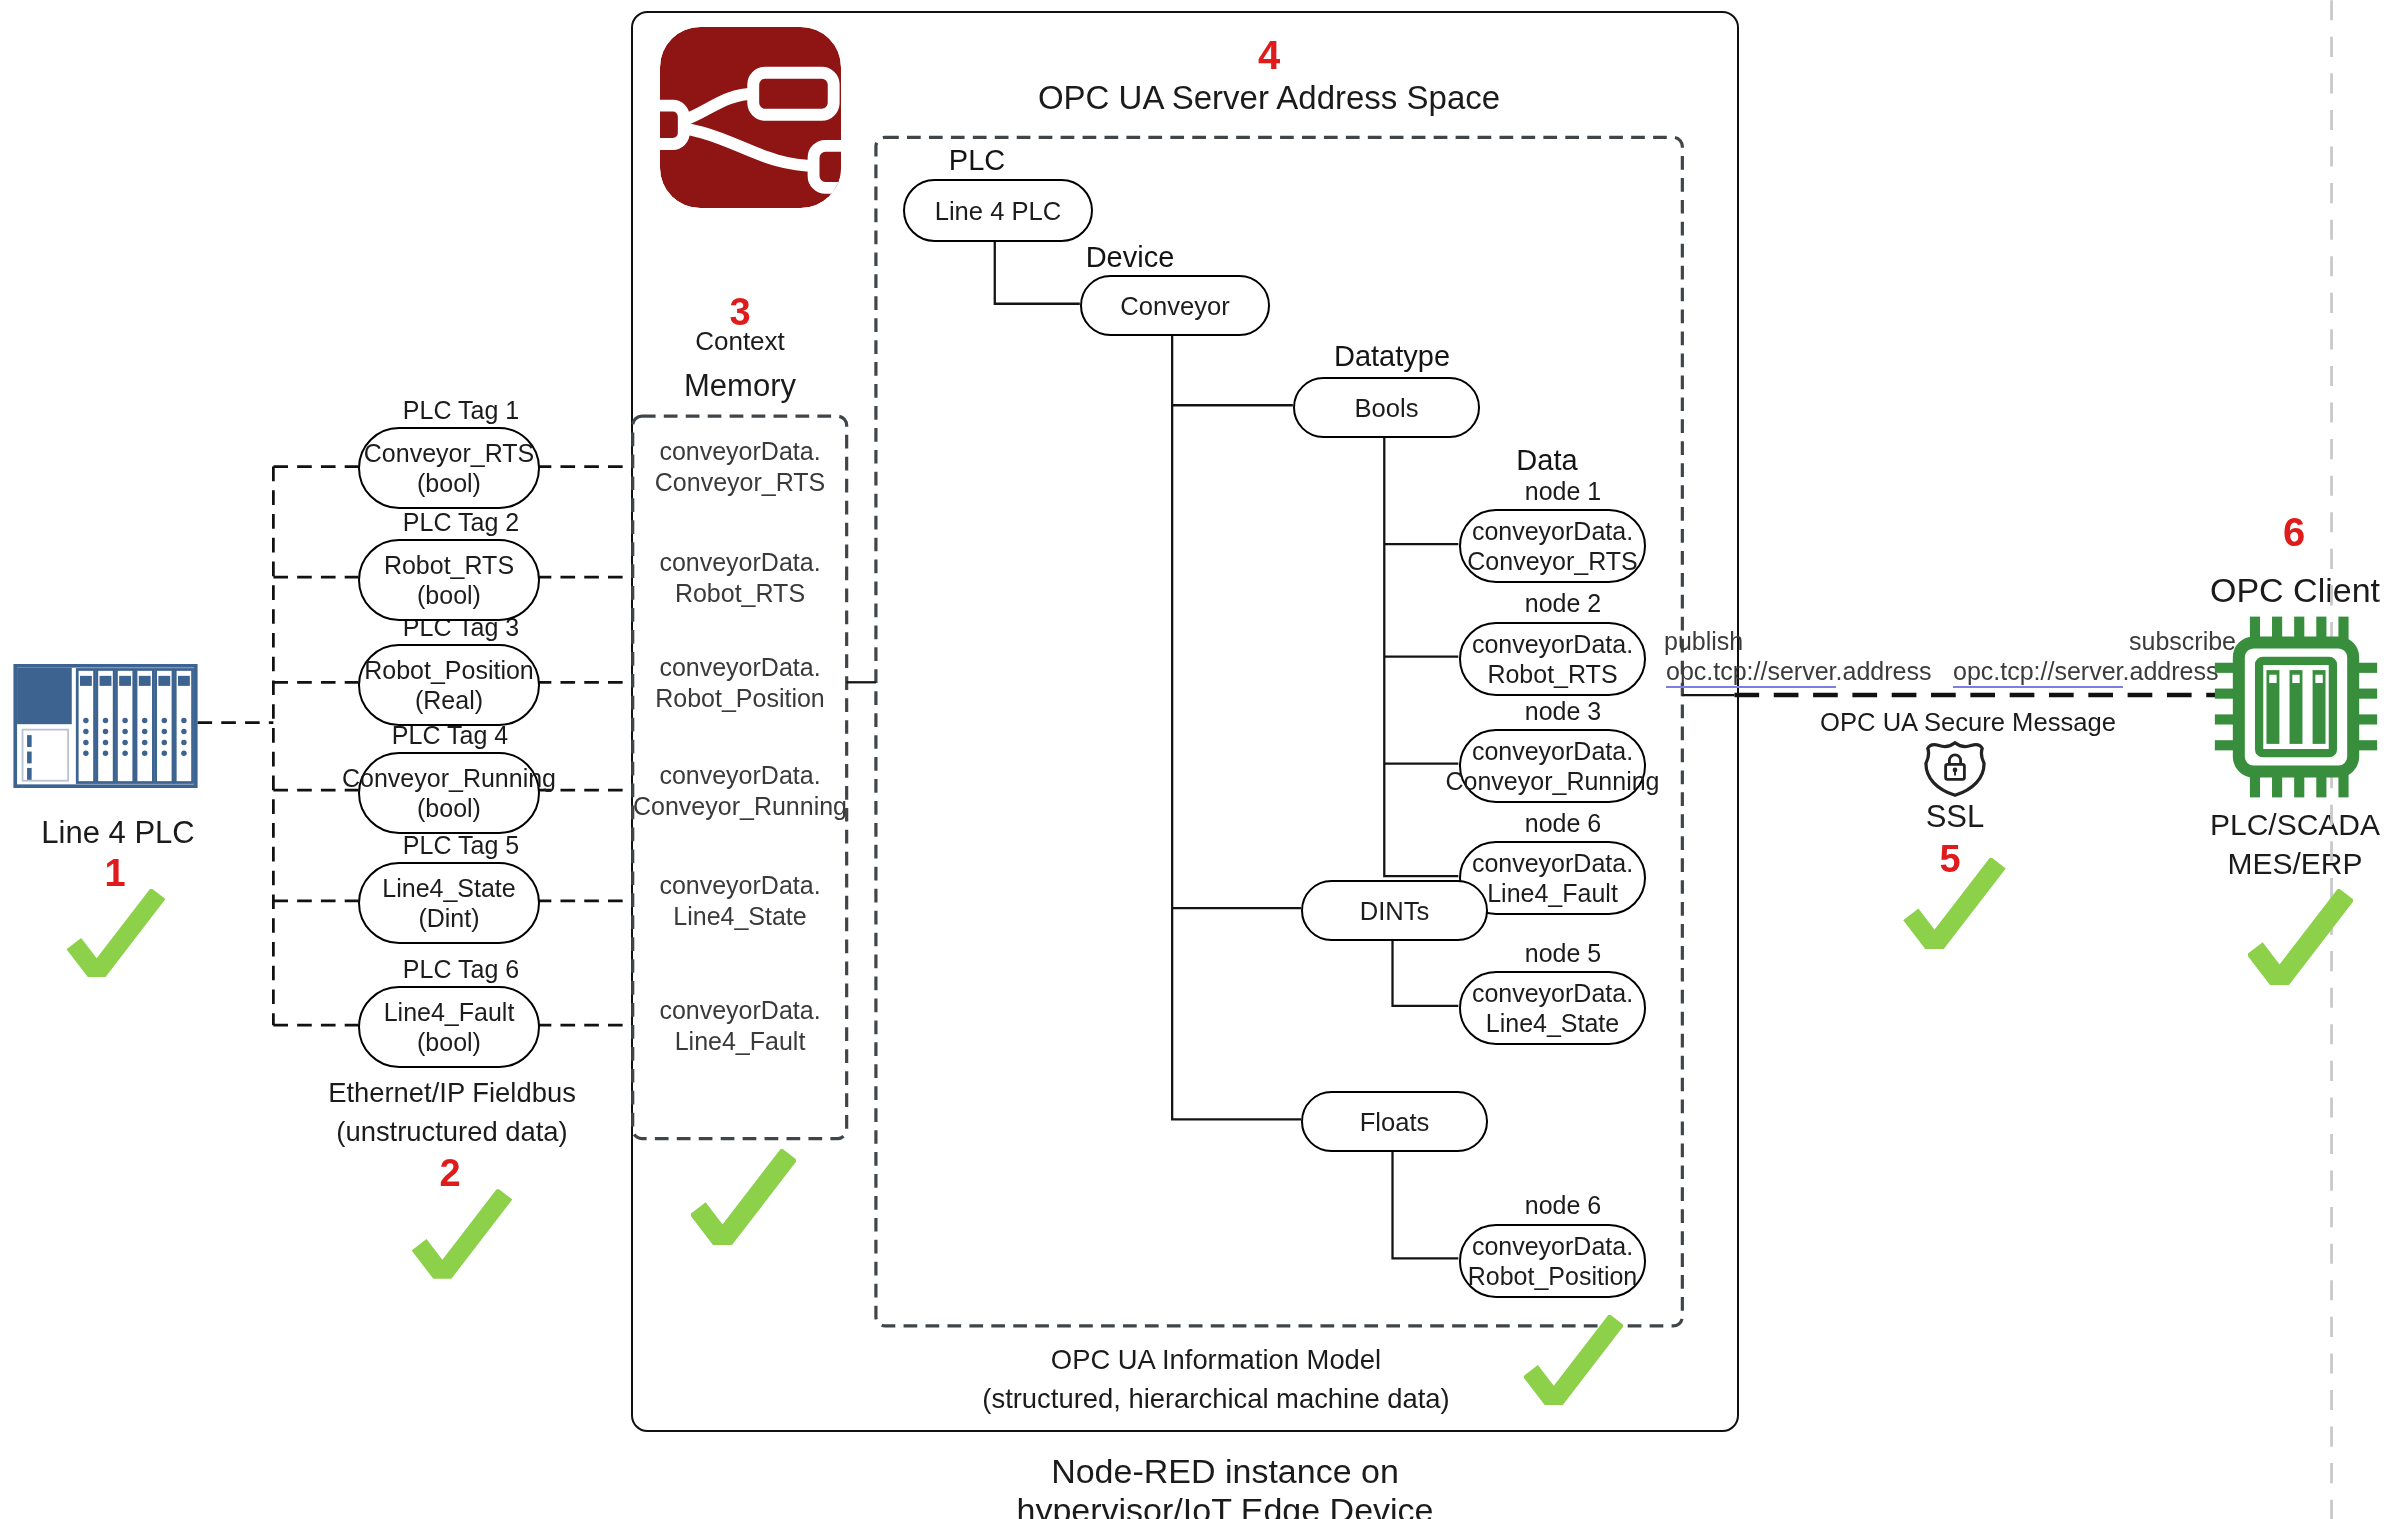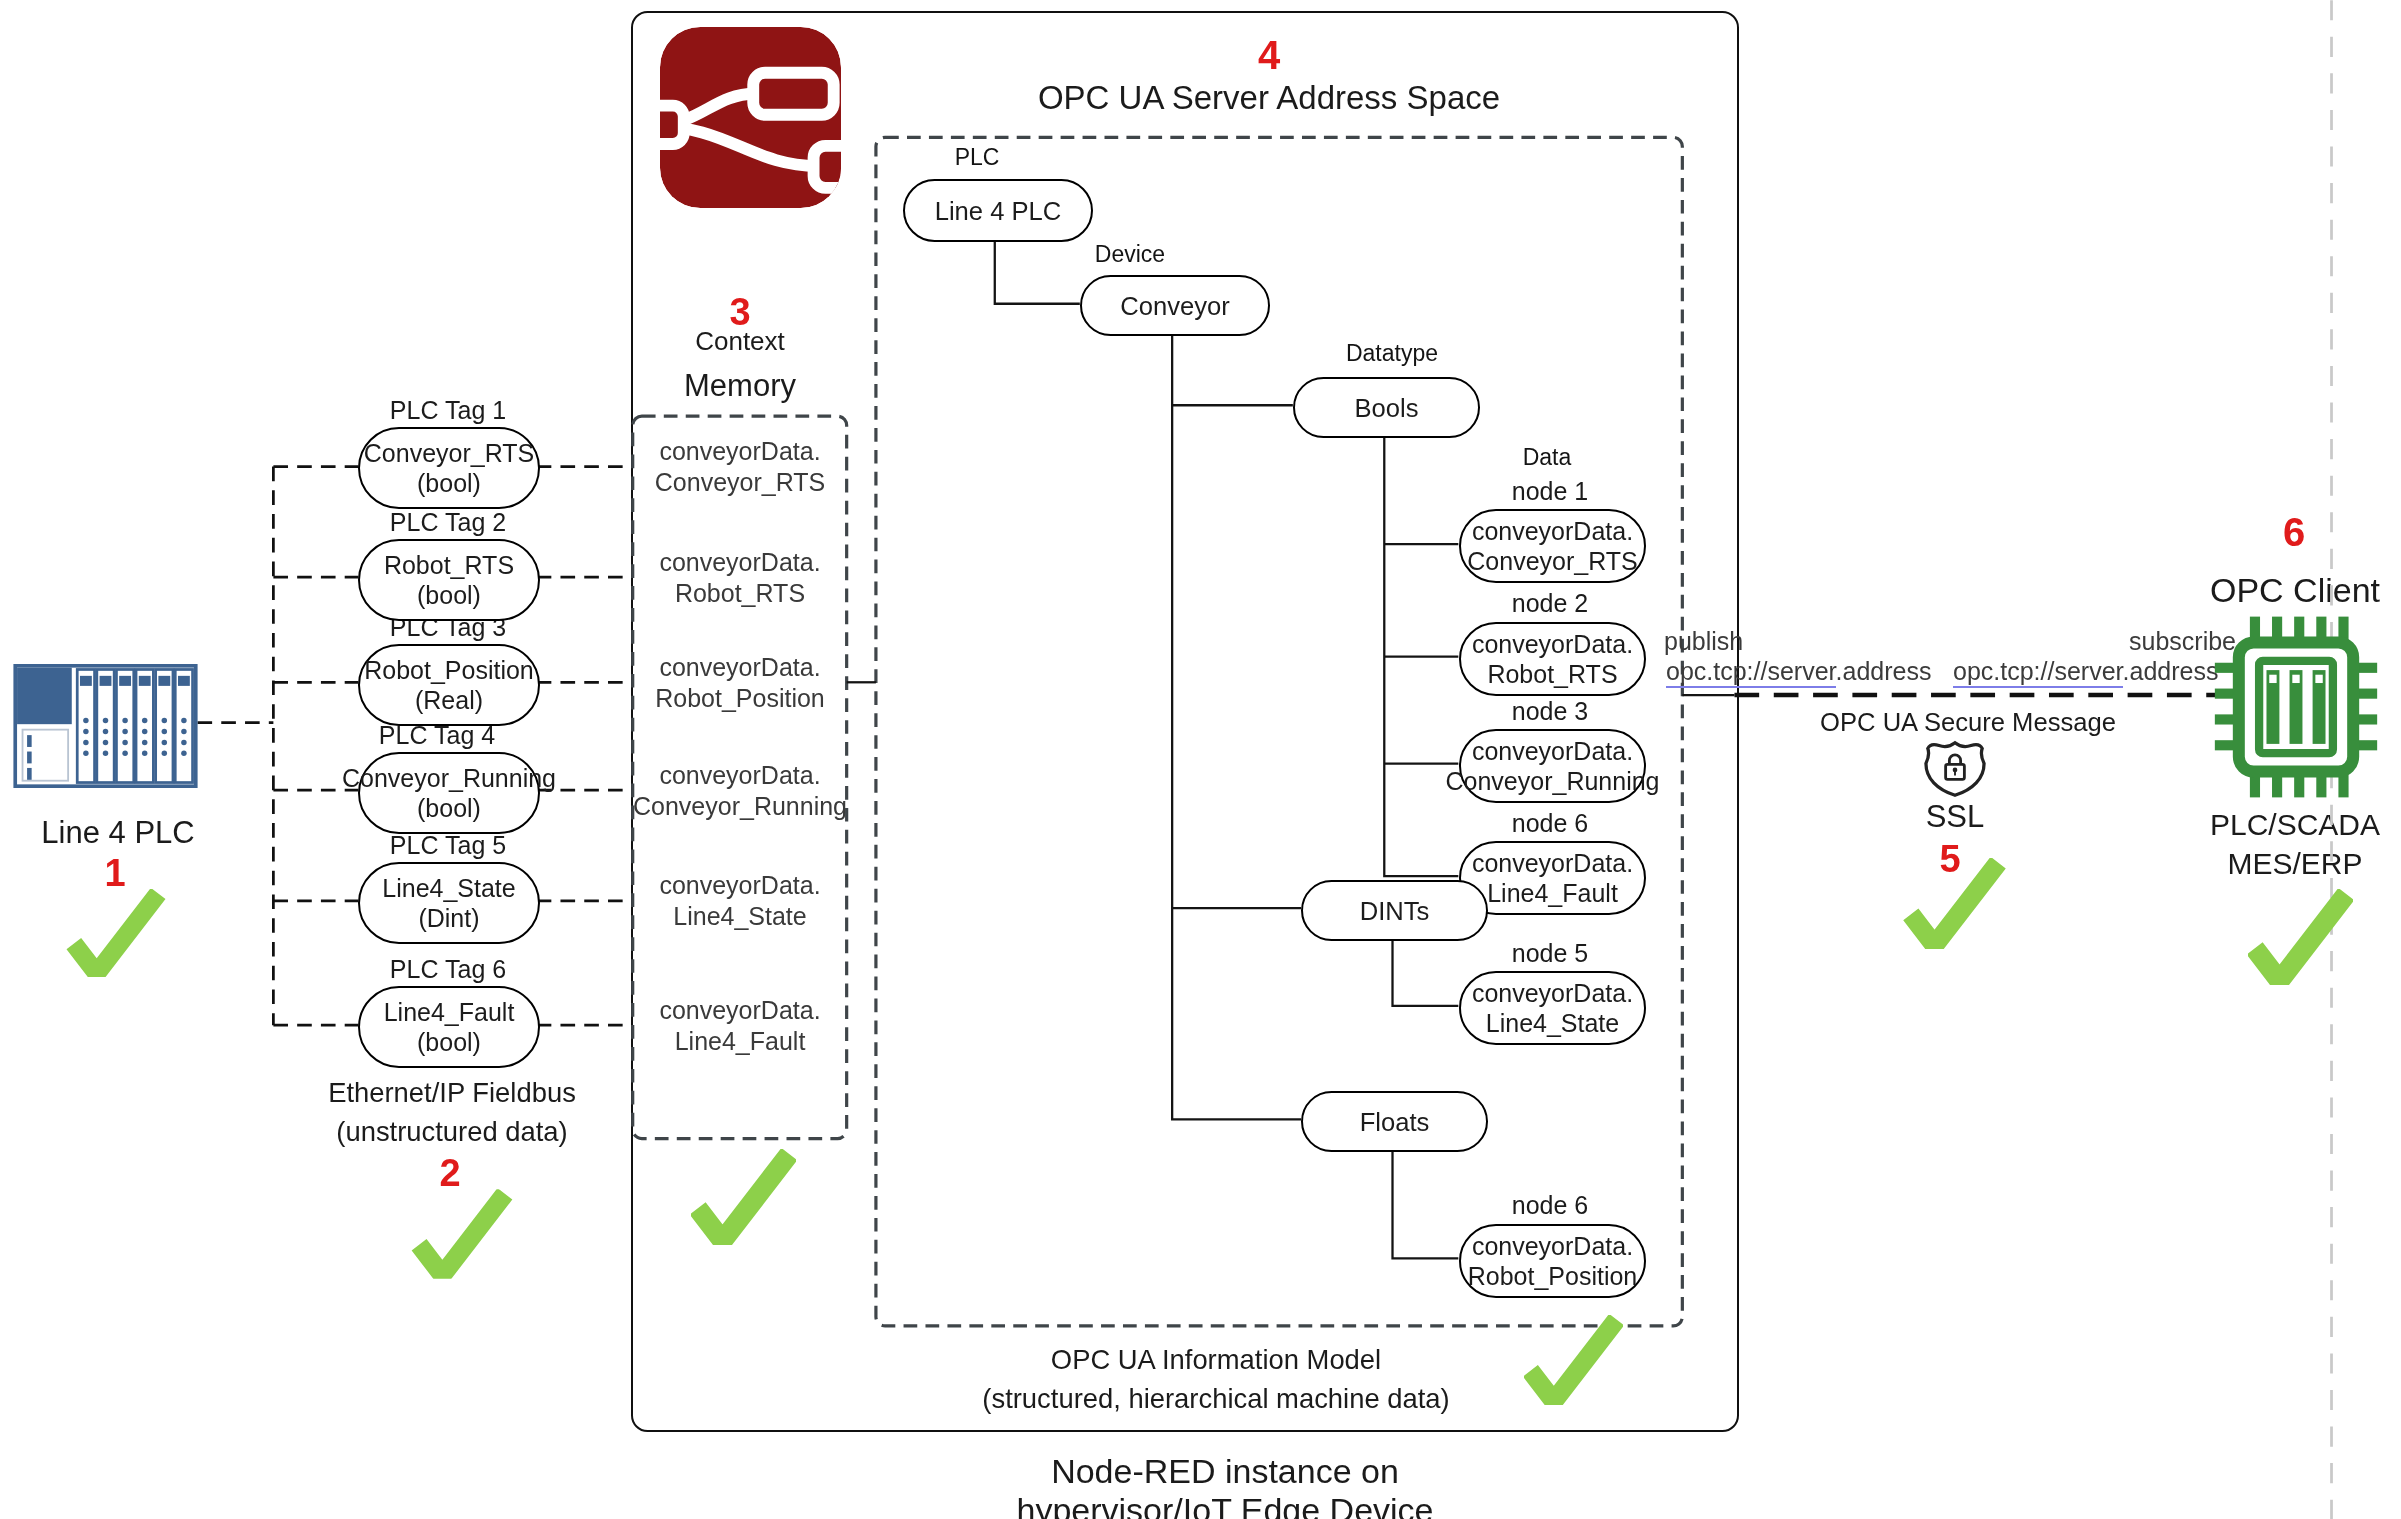--- a/index.html
+++ b/index.html
@@ -1,19 +1,19 @@
 <!DOCTYPE html>
 <html style="font-size:14.6px"><head>
 <meta charset="utf-8">
 <style>
   html,body{margin:0;padding:0;background:#fff;}
   body{width:2401px;height:1520px;position:relative;overflow:hidden;
        font-family:"Liberation Sans","DejaVu Sans",sans-serif;color:#1b1b1b;}
-  .lbl{position:absolute;transform:translateX(-50%);white-space:nowrap;color:#1b1b1b;font-size:25px;}
-  .lvl{position:absolute;transform:translateX(-50%);white-space:nowrap;color:#141414;font-size:23px;}
+  .lbl{position:absolute;transform:translateX(-50%);white-space:nowrap;color:#1b1b1b;font-size:25px;margin-left:13px;}
+  .lvl{position:absolute;transform:translateX(-50%);white-space:nowrap;color:#141414;font-size:29px;}
   .pill{position:absolute;background:#fff;border:2.3px solid #000;border-radius:41px;
         display:flex;flex-direction:column;align-items:center;justify-content:center;
         text-align:center;font-size:25px;line-height:30px;color:#1c1c1c;white-space:nowrap;z-index:3;}
   .pill.one{font-size:25.6px;}
   .step{position:absolute;transform:translateX(-50%);font-weight:bold;color:#e01b1b;font-size:38px;white-space:nowrap;}
   .ctx-entry{position:absolute;left:633px;width:214px;height:77px;display:flex;flex-direction:column;
              justify-content:center;align-items:center;text-align:center;font-size:25px;line-height:31px;
              color:#3a3a3a;white-space:nowrap;z-index:2;}
   .cap{position:absolute;transform:translateX(-50%);white-space:nowrap;text-align:center;}
   .linkline{position:absolute;font-size:25px;color:#3b3b3b;white-space:nowrap;z-index:4;}

